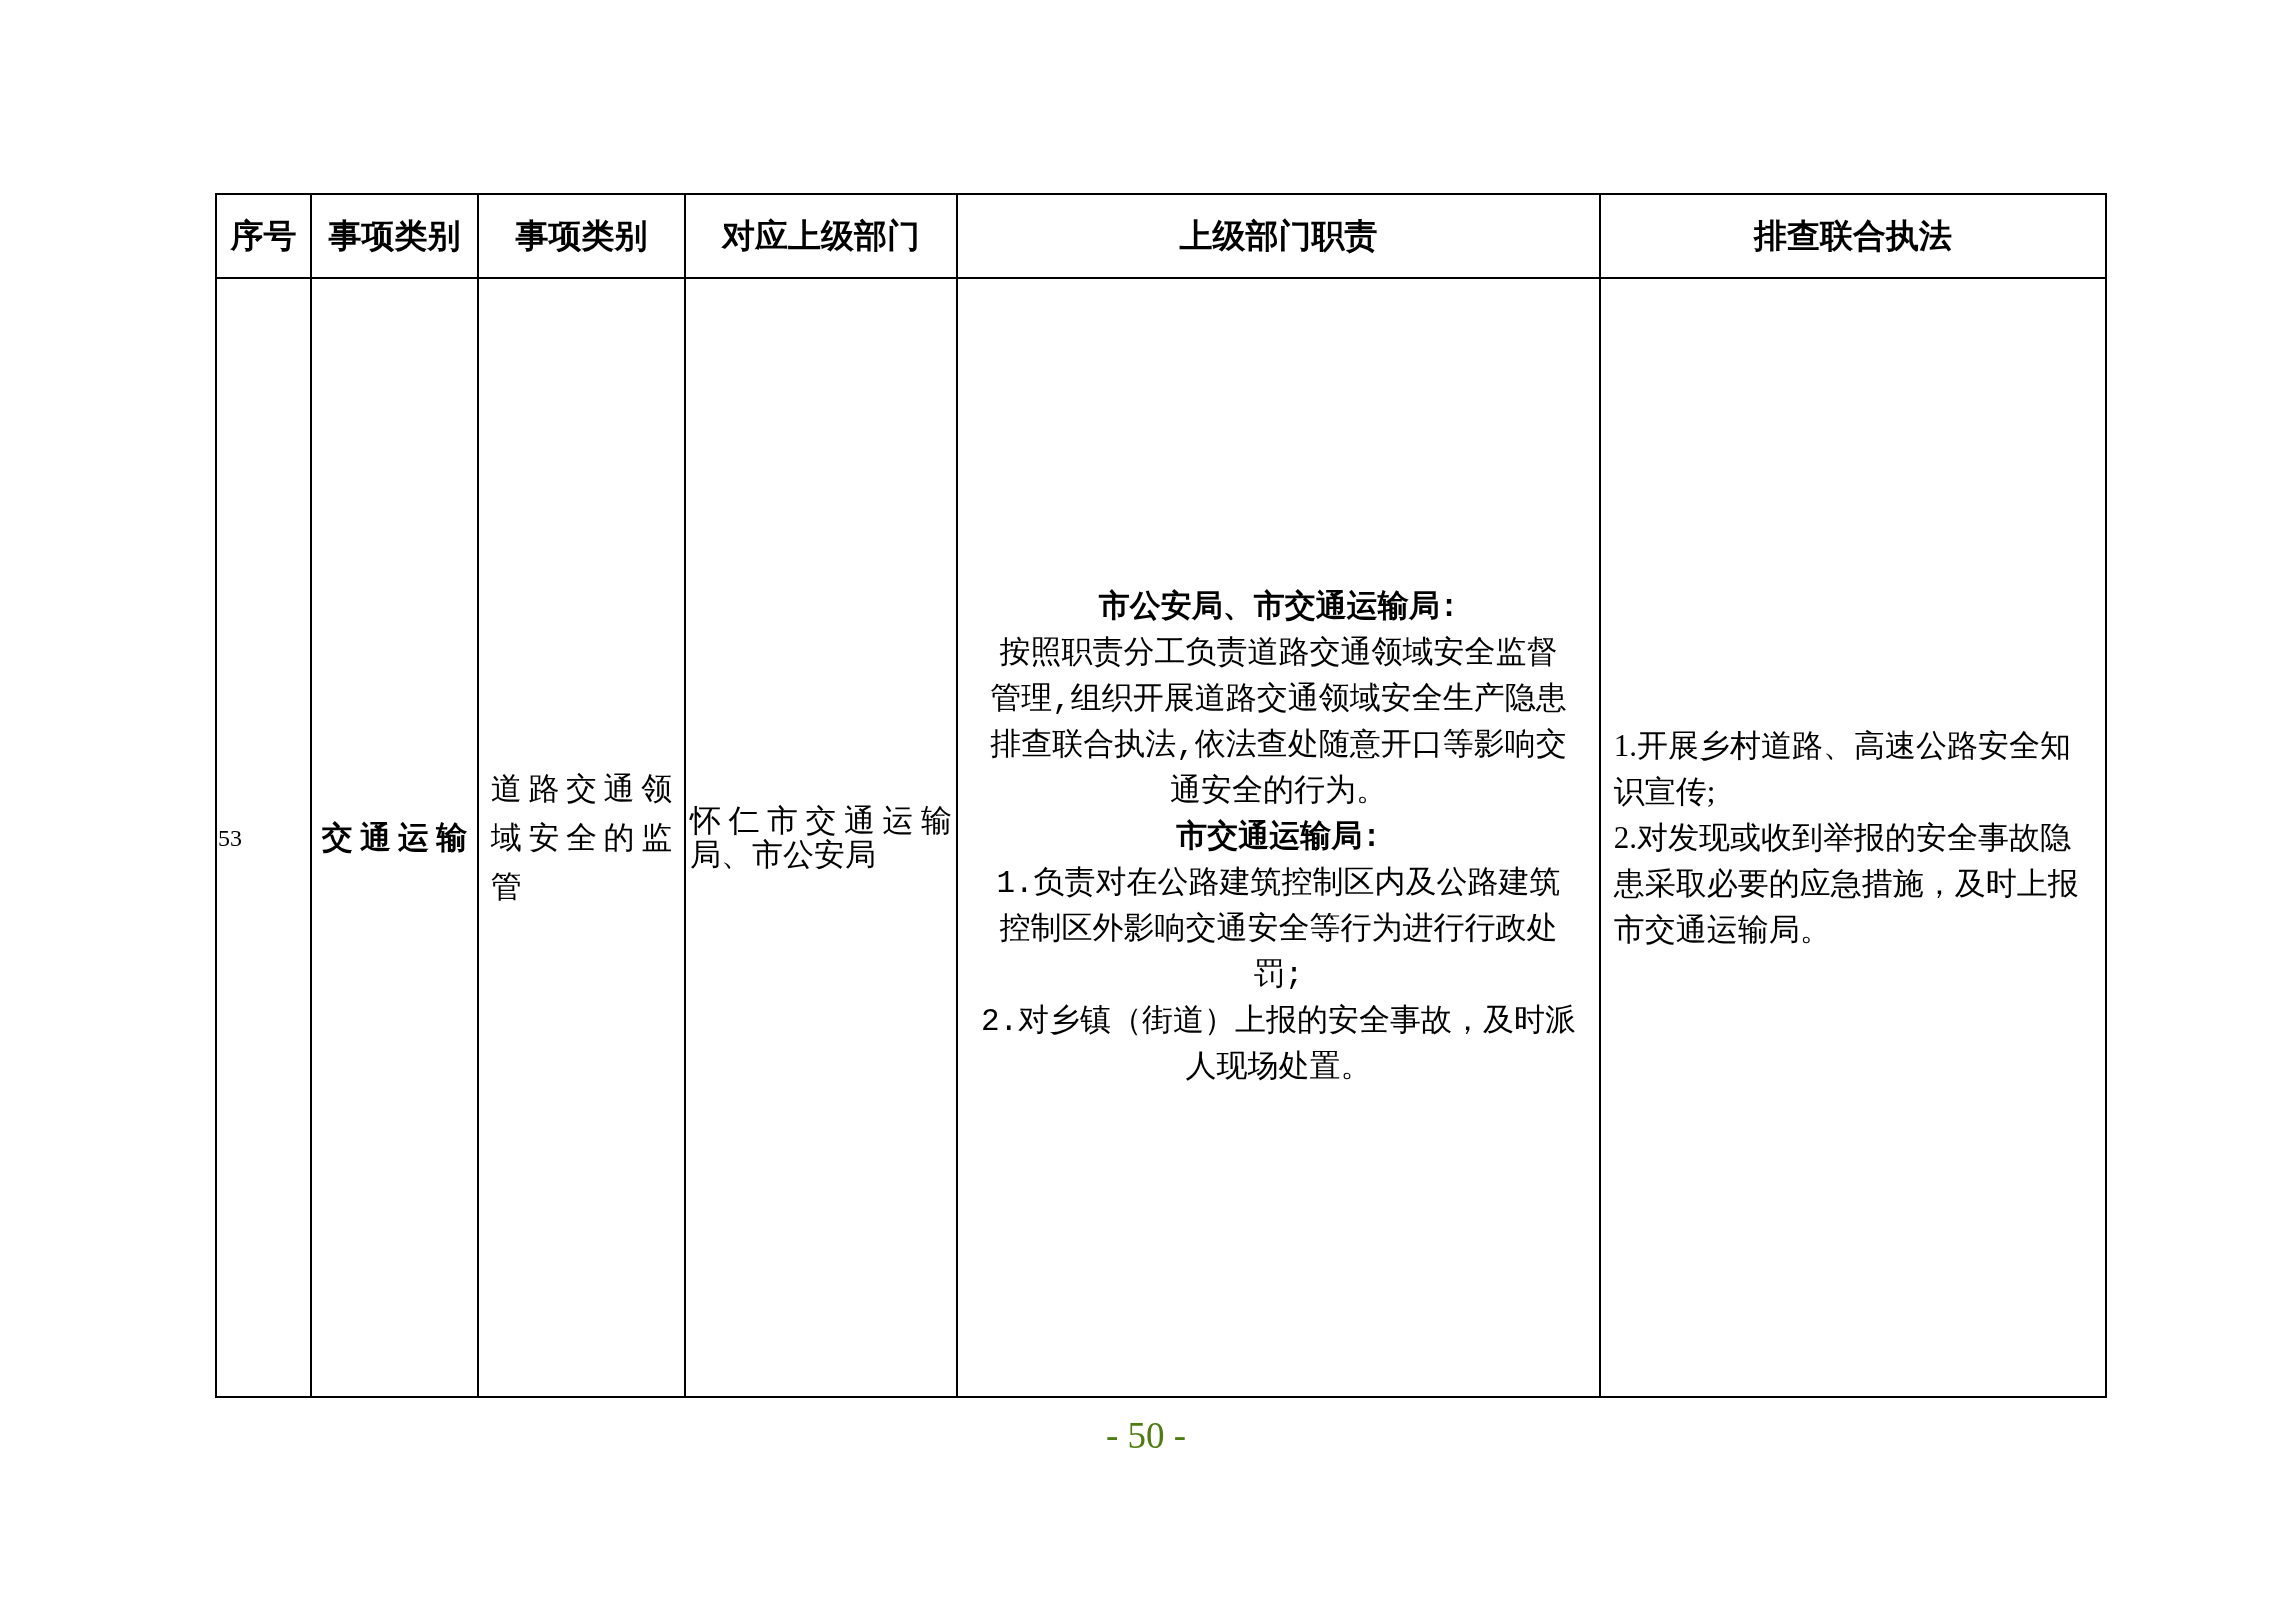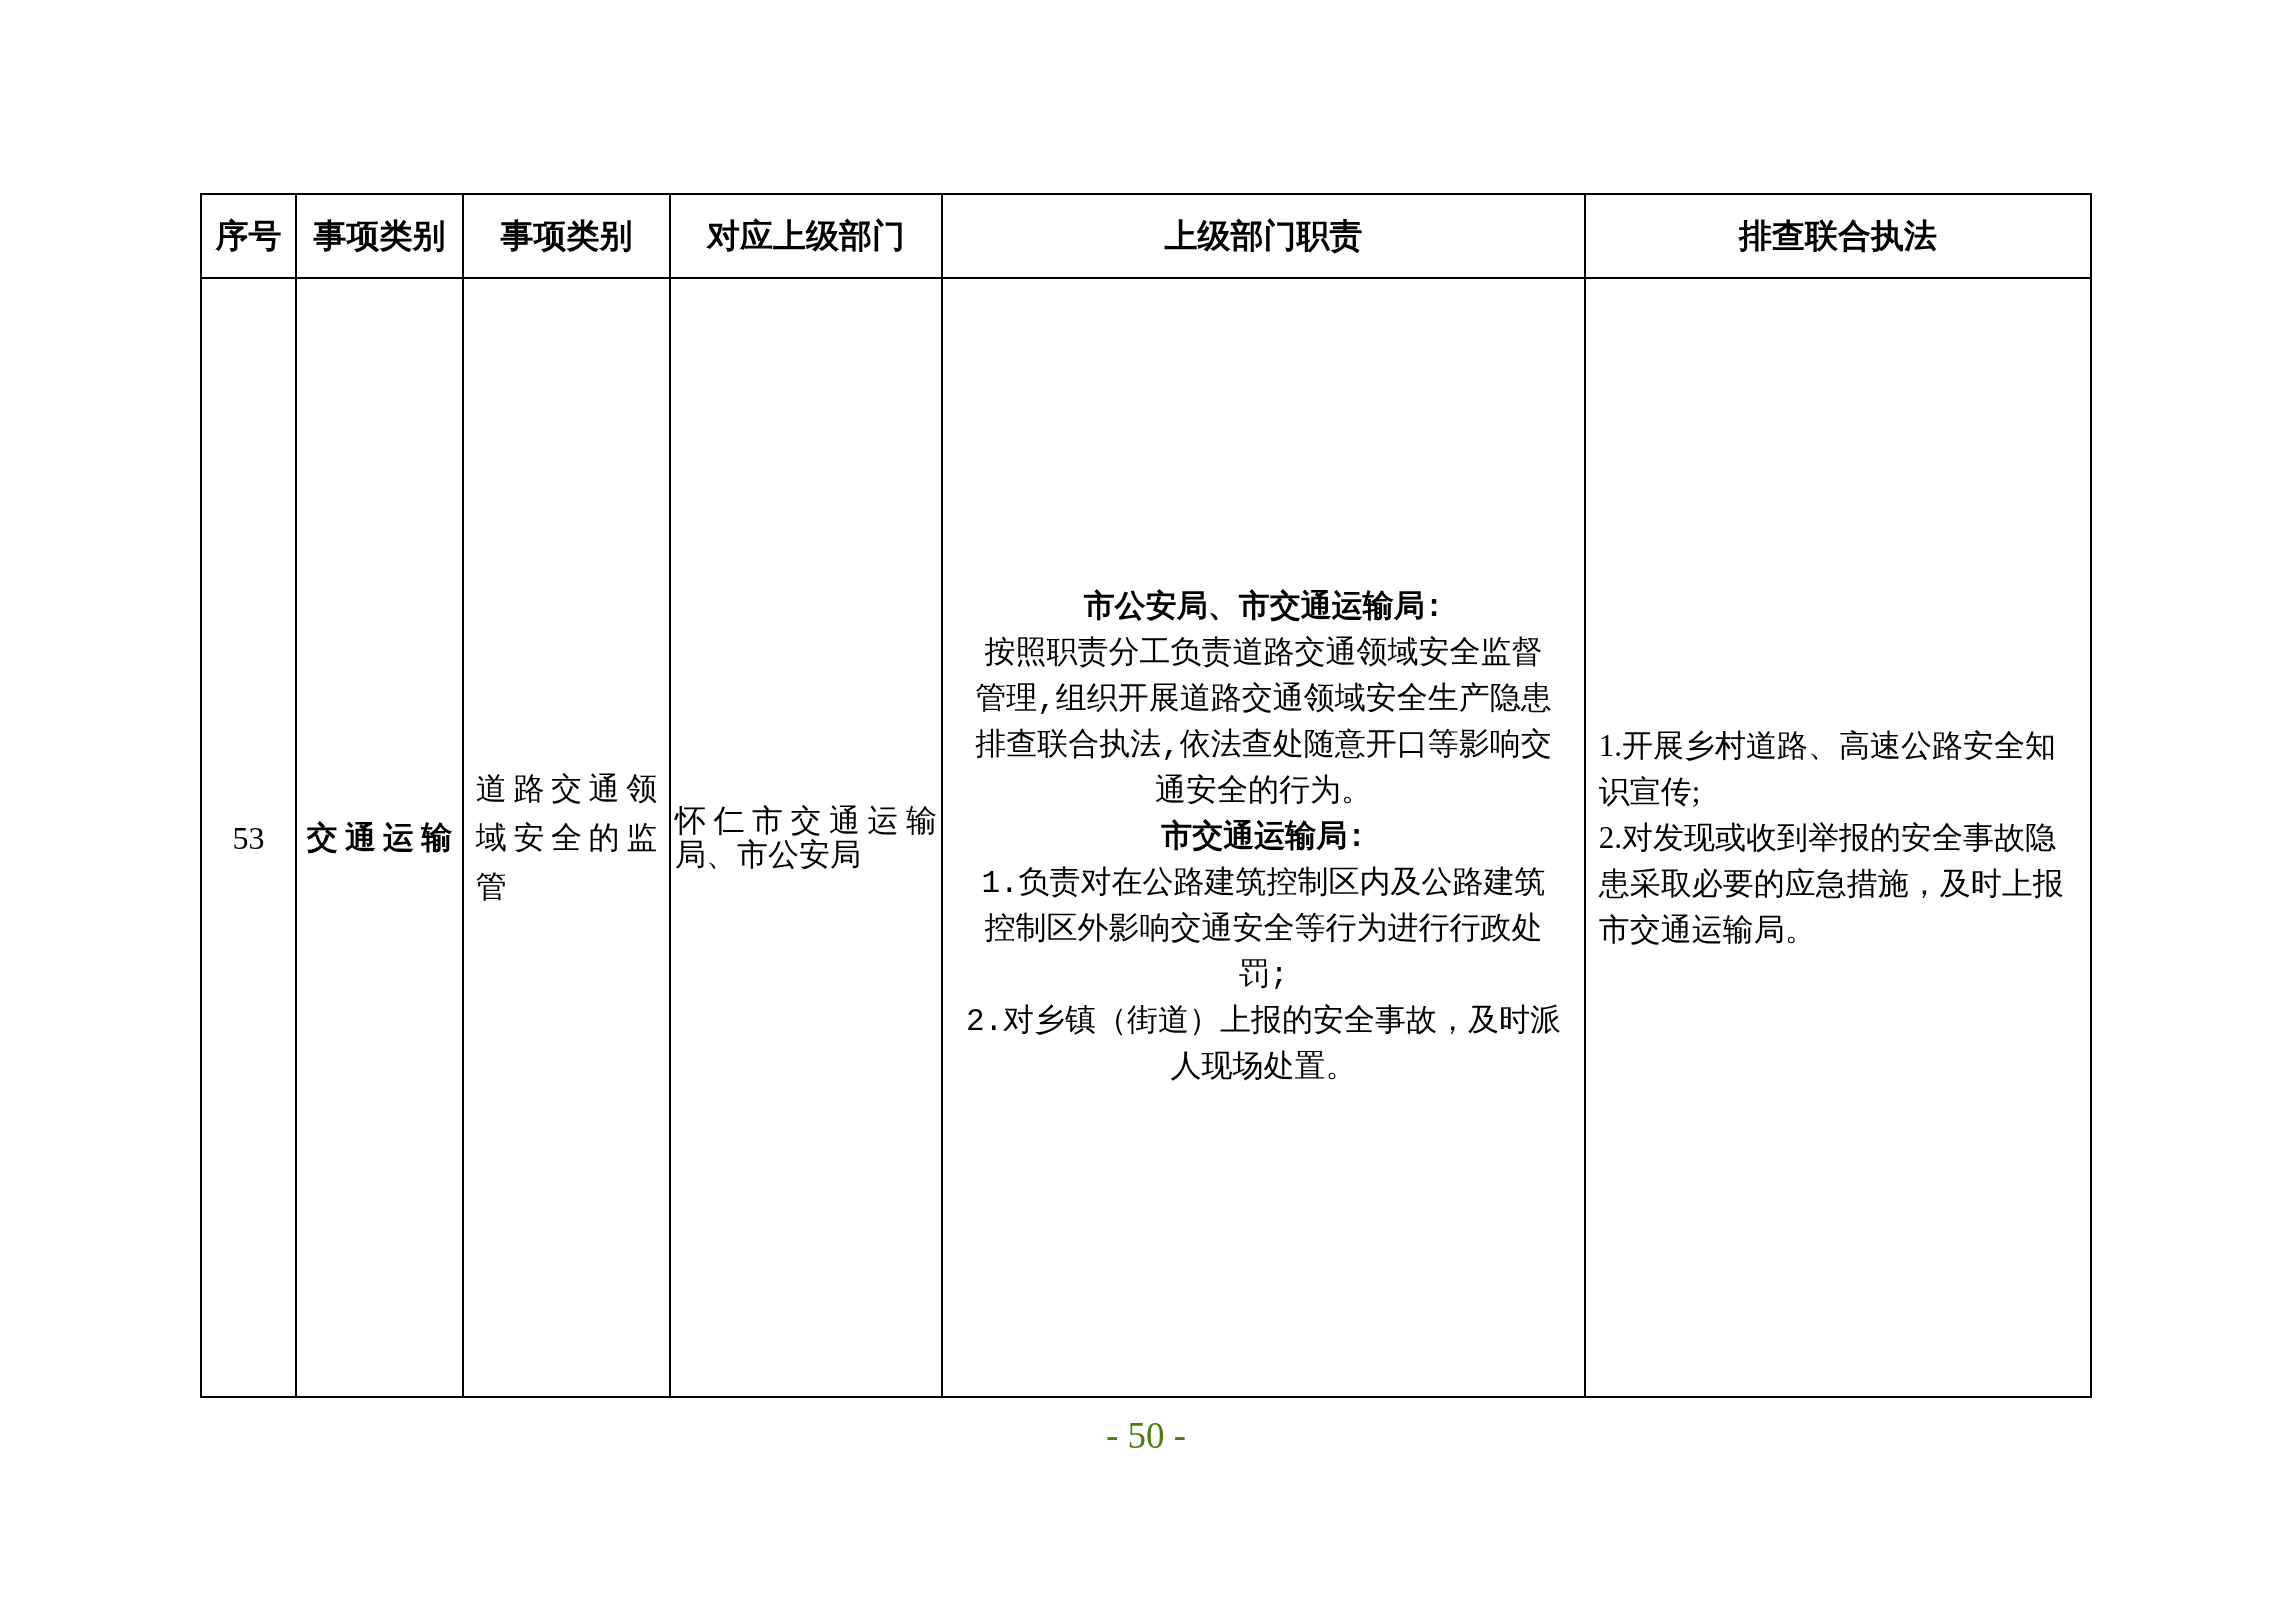--- a/index.html
+++ b/index.html
@@ -10,21 +10,21 @@
   }
   .page {
     position: relative;
     width: 2292px;
     height: 1620px;
     background: #ffffff;
     overflow: hidden;
   }
   table.duty-table {
     position: absolute;
-    left: 200px;
+    left: 215px;
     top: 193px;
     width: 1890px;
     table-layout: fixed;
     border-collapse: collapse;
     border: 2.9px solid #000000;
     color: #000000;
   }
   table.duty-table th,
   table.duty-table td {
     border: 2px solid #000000;
@@ -38,22 +38,22 @@
     font-weight: bold;
     font-size: 33px;
     text-align: center;
     padding: 0;
   }
   td {
     font-size: 31px;
     line-height: 46px;
   }
   td.c-seq {
-    text-align: center;
-    font-size: 32px;
+    text-align: left;
+    font-size: 24px;
     margin-left: 27px;
   }
   td.c-category {
     text-align: justify;
     text-align-last: justify;
     padding: 0 9.8px;
     line-height: 49px;
     font-weight: bold;
   }
   td.c-name {

